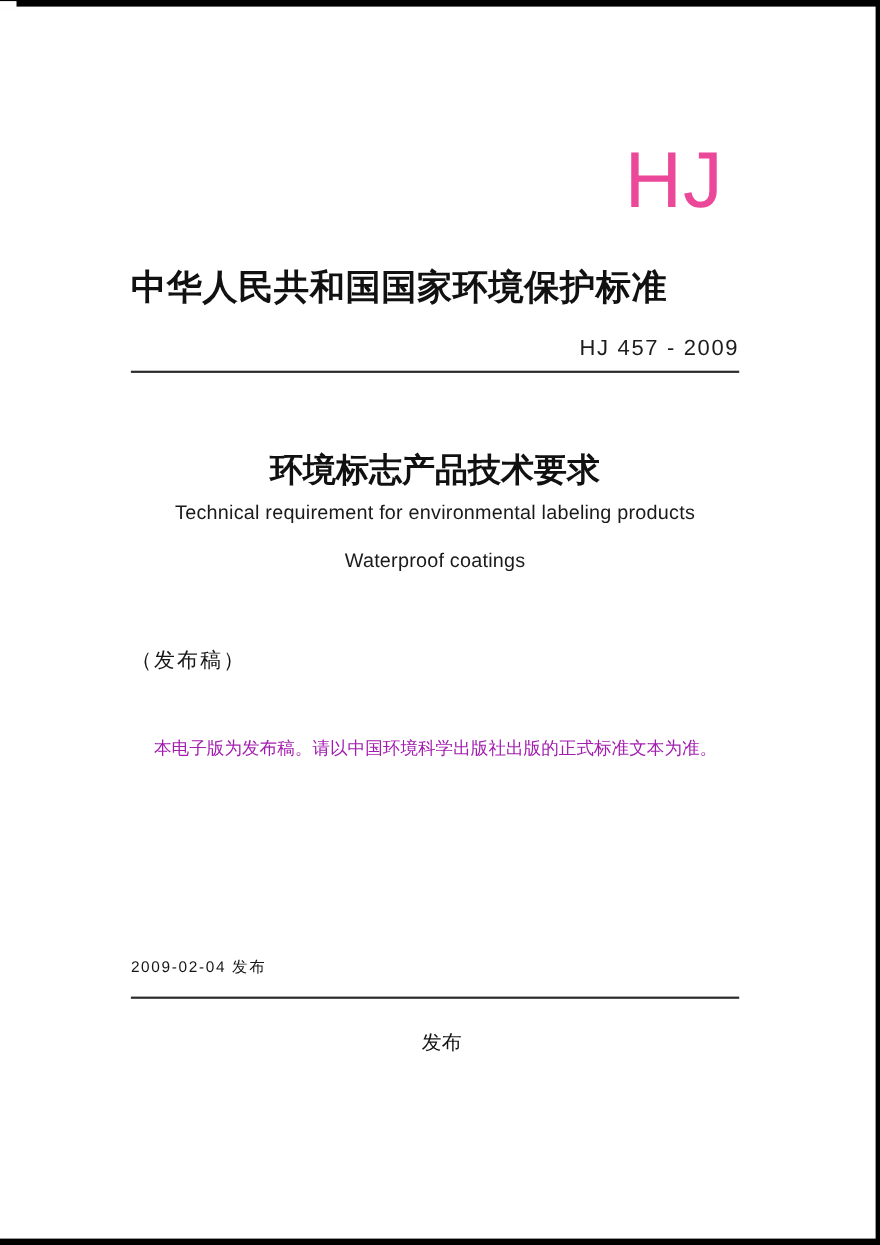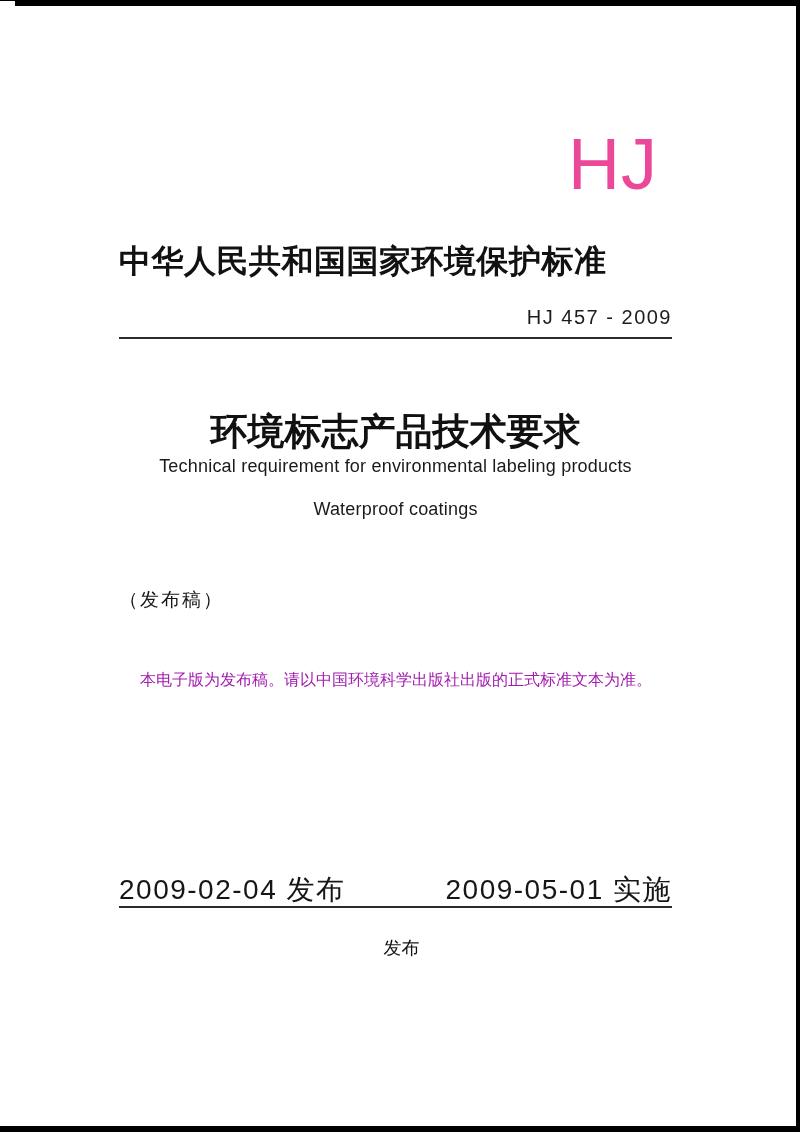--- a/index.html
+++ b/index.html
@@ -58,21 +58,21 @@
     background: #2b2b2b;
   }
   .rule-header { top: 337px; }
   .rule-footer { top: 906px; }
 
   .doc-title {
     top: 407px;
     display: flex;
     justify-content: center;
     gap: 44px;
-    font-size: 37px;
+    font-size: 30px;
     font-weight: 600;
     white-space: nowrap;
     color: #111;
   }
   .subtitle-en {
     text-align: center;
     font-size: 18px;
     font-weight: 400;
     letter-spacing: 0.2px;
     color: #1a1a1a;
@@ -96,21 +96,21 @@
     font-weight: 500;
     color: #a21caf;
     white-space: nowrap;
   }
 
   .dates-row {
     top: 871px;
     display: flex;
     justify-content: space-between;
     align-items: baseline;
-    font-size: 28px;
+    font-size: 14px;
     letter-spacing: 1.5px;
     font-weight: 500;
     color: #161616;
     white-space: nowrap;
   }
 
   .ministry-row {
     top: 936px;
     display: flex;
     justify-content: center;
@@ -153,20 +153,19 @@
 <div class="abs col subtitle-en line1">Technical requirement for environmental labeling products</div>
 
 <div class="abs col subtitle-en line2">Waterproof coatings</div>
 
 <div class="abs col draft-label">（发布稿）</div>
 
 <div class="abs edition-note">本电子版为发布稿。请以中国环境科学出版社出版的正式标准文本为准。</div>
 
 <div class="abs col dates-row">
   <span>2009-02-04 发布</span>
-  <span>2009-05-01 实施</span>
 </div>
 
 <div class="abs col rule rule-footer"></div>
 
 <div class="abs col ministry-row">
   <span class="ministry-suffix">发布</span>
 </div>
 
 </body></html>

